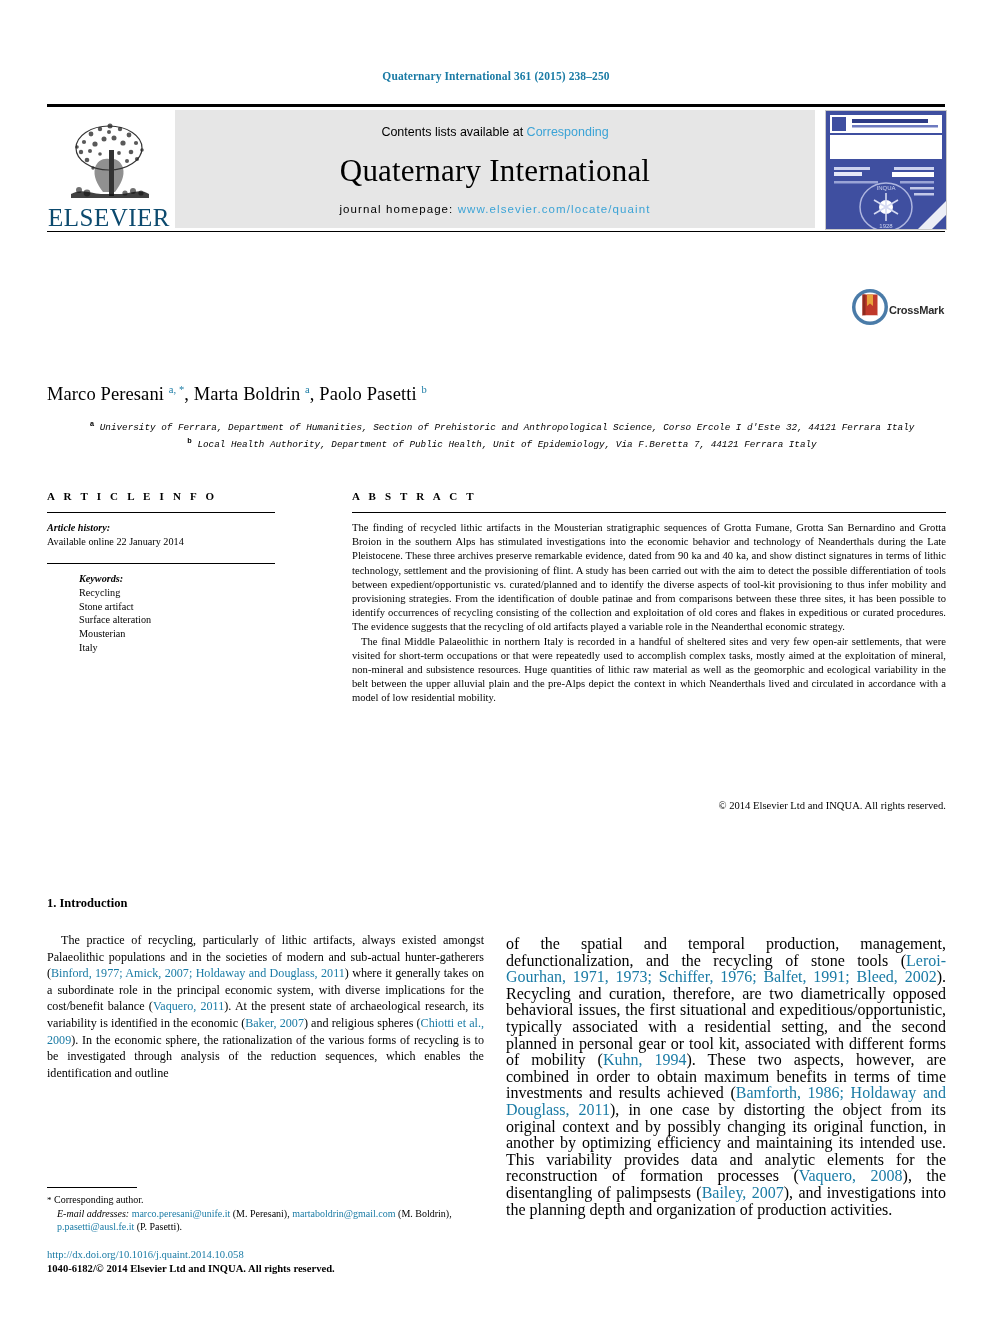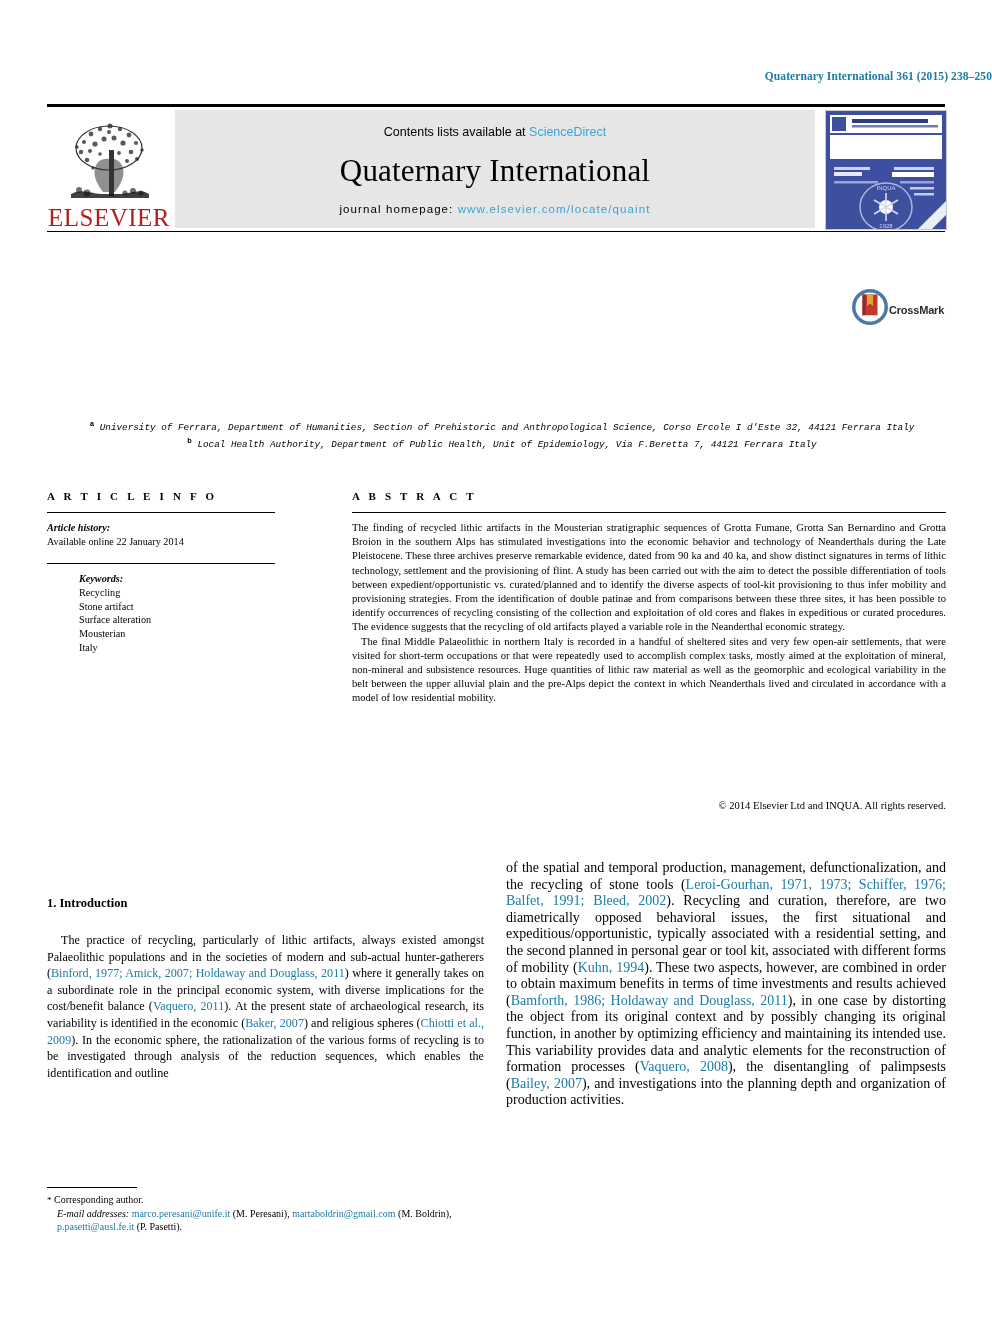--- a/index.html
+++ b/index.html
@@ -7,38 +7,38 @@
     width:992px;height:1323px;background:#ffffff;
     font-family:"Liberation Serif", serif;
     color:#000;
     position:relative;
     overflow:hidden;
   }
   .page{position:relative;width:992px;height:1323px;}
 
   
   .runhead{
-    position:absolute;top:70px;left:0;width:992px;text-align:right;
+    position:absolute;top:70px;left:0;width:992px;text-align:center;
     font-family:"Liberation Serif",serif;font-size:11.5px;font-weight:bold;
     color:#1a7ba5;letter-spacing:.1px;
   }
 
   
   .masthead{position:absolute;left:47px;top:104px;width:898px;height:130px;}
   .mast-rule{position:absolute;left:0;top:0;width:898px;height:3px;background:#000;}
   .mast-rule.bot{top:127px;height:1px;background:#000;}
 
   .elsevier-logo{
     position:absolute;left:0;top:6px;width:124px;height:120px;
     display:flex;flex-direction:column;align-items:center;justify-content:flex-start;
   }
   .els-tree{width:104px;height:90px;margin-top:4px;}
   .els-word{
     font-family:"Liberation Serif",serif;font-size:25px;letter-spacing:.5px;
-    color:#b91c1c;line-height:1;margin-top:1px;font-weight:400;
+    color:#0c4a6e;line-height:1;margin-top:1px;font-weight:400;
   }
 
   .mast-center{
     position:absolute;left:128px;top:6px;width:640px;height:118px;
     background:#e6e6e6;
     display:flex;flex-direction:column;align-items:center;justify-content:center;
   }
   .contents-line{
     font-family:"Liberation Sans",sans-serif;font-size:12.5px;color:#000;margin-top:2px;
   }
@@ -124,22 +124,22 @@
   .sec-title{
     position:absolute;left:47px;top:896px;
     font-family:"Liberation Serif",serif;font-size:12.5px;font-weight:bold;
   }
   .col-left{
     position:absolute;left:47px;top:932px;width:437px;
     font-family:"Liberation Serif",serif;font-size:12.1px;line-height:16.6px;
     text-align:justify;
   }
   .col-right{
-    position:absolute;left:506px;top:860px;width:440px;
-    font-family:"Liberation Serif",serif;font-size:14px;line-height:16.6px;
+    position:absolute;left:506px;top:936px;width:440px;
+    font-family:"Liberation Serif",serif;font-size:16px;line-height:16.6px;
     text-align:justify;
   }
   .col-left p,.col-right p{margin:0;text-indent:14px;}
   .ref{color:#1a7ba5;}
 
   
   .fn-rule{position:absolute;left:47px;top:1187px;width:90px;height:1px;background:#000;}
   .footnote{
     position:absolute;left:47px;top:1193px;width:437px;
     font-family:"Liberation Serif",serif;font-size:10px;line-height:13.2px;
@@ -204,21 +204,21 @@
             <circle cx="76" cy="77" r="3"></circle>
           <circle cx="84" cy="79" r="2.6"></circle>
             <circle cx="68" cy="79" r="2.6"></circle>
         </g>
       </svg>
       <div class="els-word">ELSEVIER</div>
     </div>
 
     <div class="mast-center">
       <div class="contents-line">
-        <span>Contents lists available at </span><span class="sd">ScienceDirect</span>
+        <span>Contents lists available at </span><span class="sd">Corresponding</span>
       </div>
       <div class="journal-title">Quaternary International</div>
       <div class="homepage-line">
         <span>journal homepage: </span><span class="url">www.elsevier.com/locate/quaint</span>
       </div>
     </div>
 
     <div class="cover-thumb">
       <svg viewBox="0 0 120 118" width="120" height="118">
         <rect x="0" y="0" width="120" height="118" fill="#3f4fa0"></rect>
@@ -257,20 +257,21 @@
       <circle cx="19" cy="19" r="18" fill="#4a7ba8"></circle>
       <circle cx="19" cy="19" r="14.5" fill="#ffffff"></circle>
       <rect x="11.5" y="6.5" width="15" height="21" fill="#c0392b"></rect>
       <rect x="11.5" y="6.5" width="3" height="21" fill="#8e2b20"></rect>
       <polygon points="16,6.5 22,6.5 22,18 19,15.5 16,18" fill="#e8a33d"></polygon>
       <path d="M11.5 27.5 L19 32 L26.5 27.5 Z" fill="#ffffff"></path>
     </svg>
     <div class="cm-label">CrossMark</div>
   </div>
 
+  <div class="authors">Marco Peresani <sup>a,&nbsp;*</sup>, Marta Boldrin <sup>a</sup>, Paolo Pasetti <sup>b</sup></div>
   <div class="affils">
     <div><sup>a</sup> <span>University of Ferrara, Department of Humanities, Section of Prehistoric and Anthropological Science, Corso Ercole I d'Este 32, 44121 Ferrara Italy</span></div>
     <div><sup>b</sup> <span>Local Health Authority, Department of Public Health, Unit of Epidemiology, Via F.Beretta 7, 44121 Ferrara Italy</span></div>
   </div>
 
   <div class="infohead">A R T I C L E   I N F O</div>
   <div class="rule-info"></div>
   <div class="art-history">
     <div class="lbl">Article history:</div>
     <div>Available online 22 January 2014</div>
@@ -311,14 +312,18 @@
       <span class="lbl">E-mail addresses:</span>
       <span class="mail">marco.peresani@unife.it</span>
       <span>(M. Peresani)</span>,
       <span class="mail">martaboldrin@gmail.com</span>
       <span>(M. Boldrin)</span>,
       <span class="mail">p.pasetti@ausl.fe.it</span>
       <span>(P. Pasetti)</span>.
     </div>
   </div>
 
+  <div class="doi">
+    <div class="link">http://dx.doi.org/10.1016/j.quaint.2014.10.058</div>
+    <div class="issn">1040-6182/© 2014 Elsevier Ltd and INQUA. All rights reserved.</div>
+  </div>
 
 </div>
 
 </body></html>

